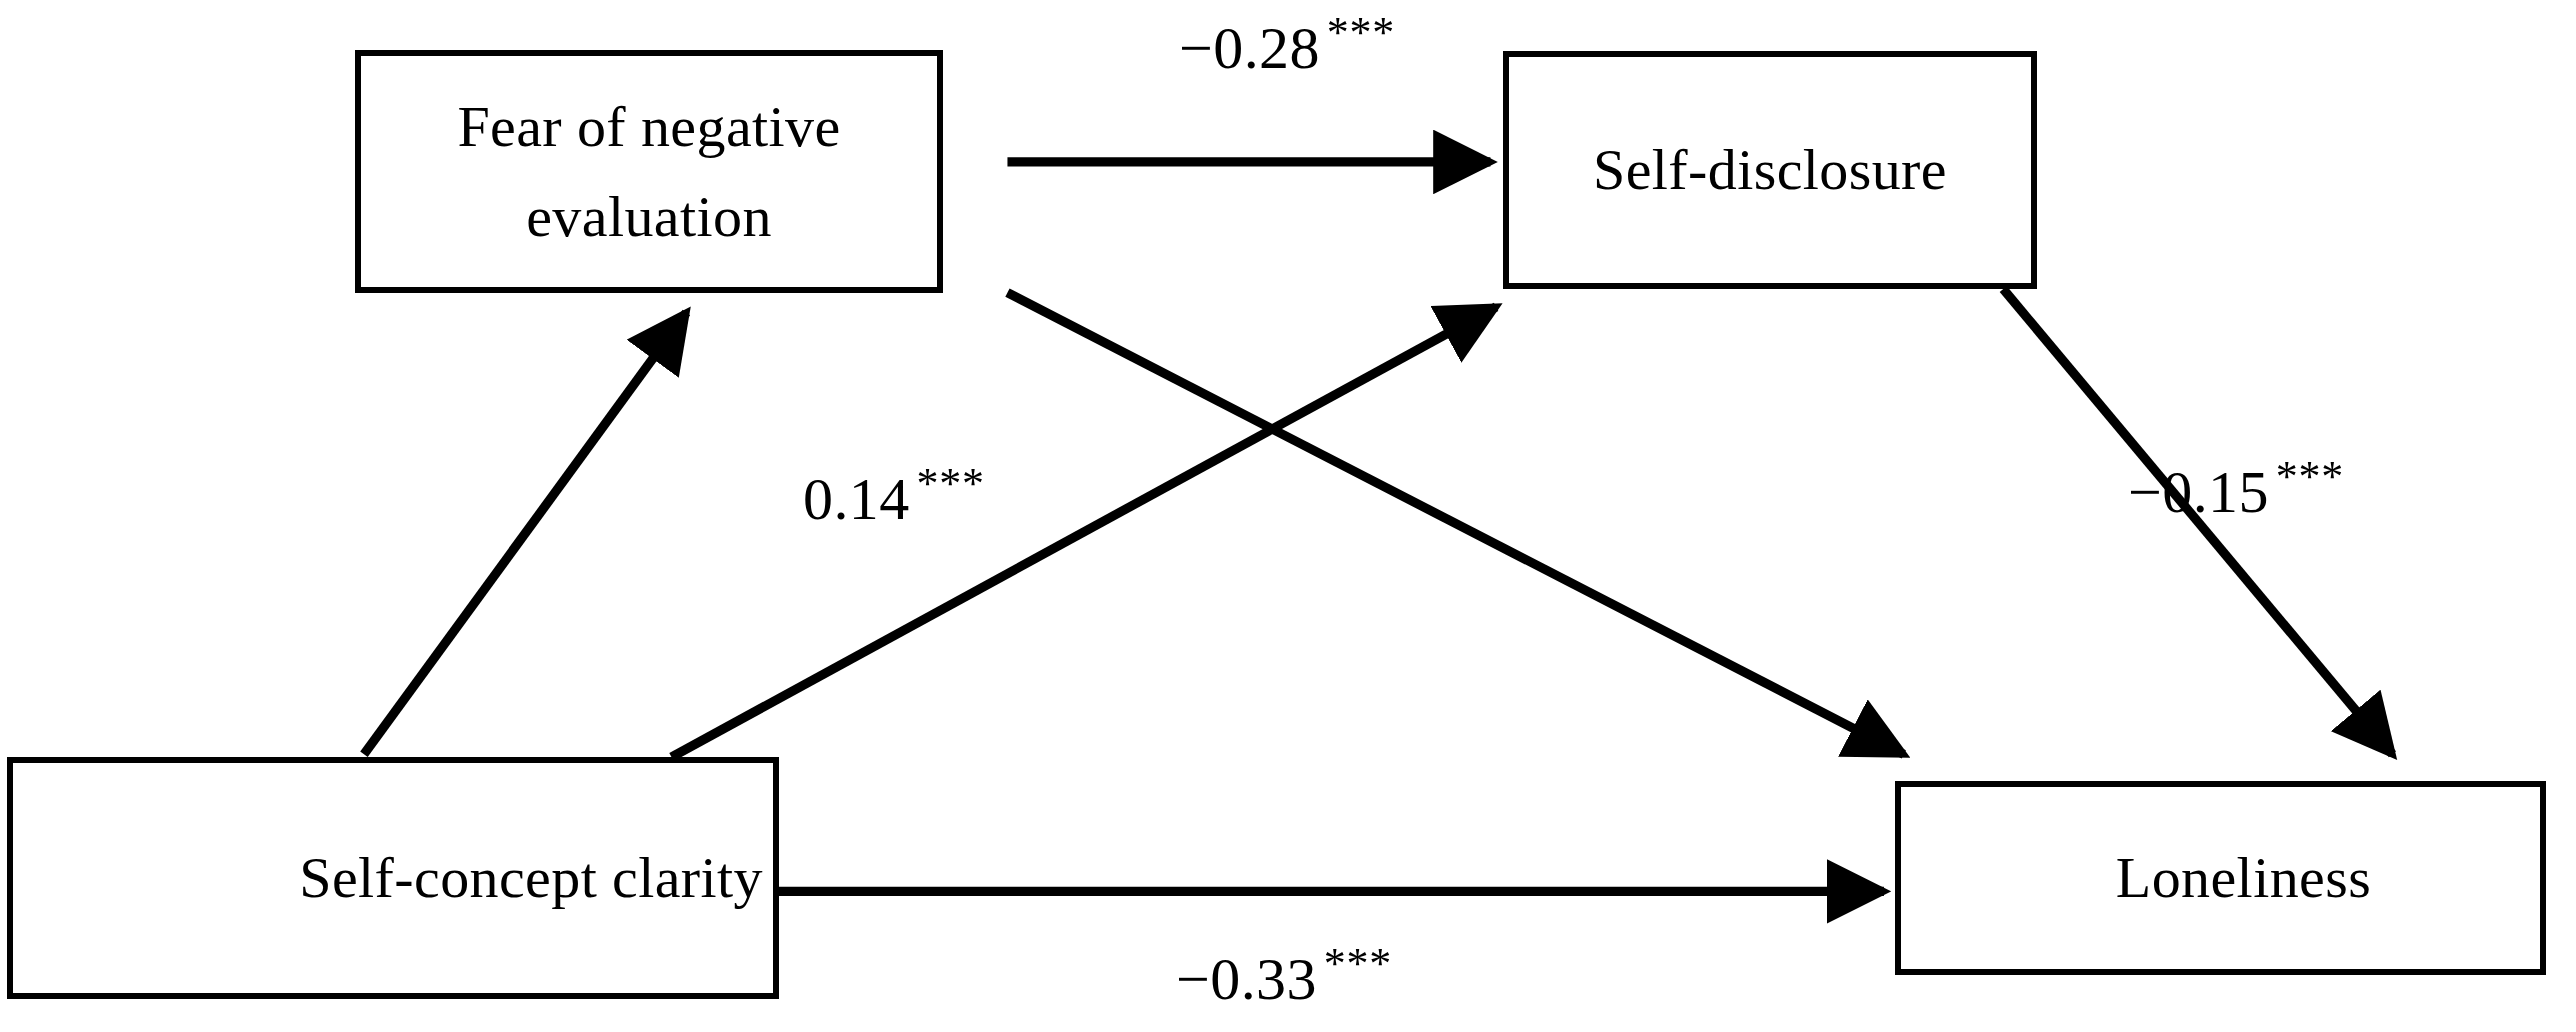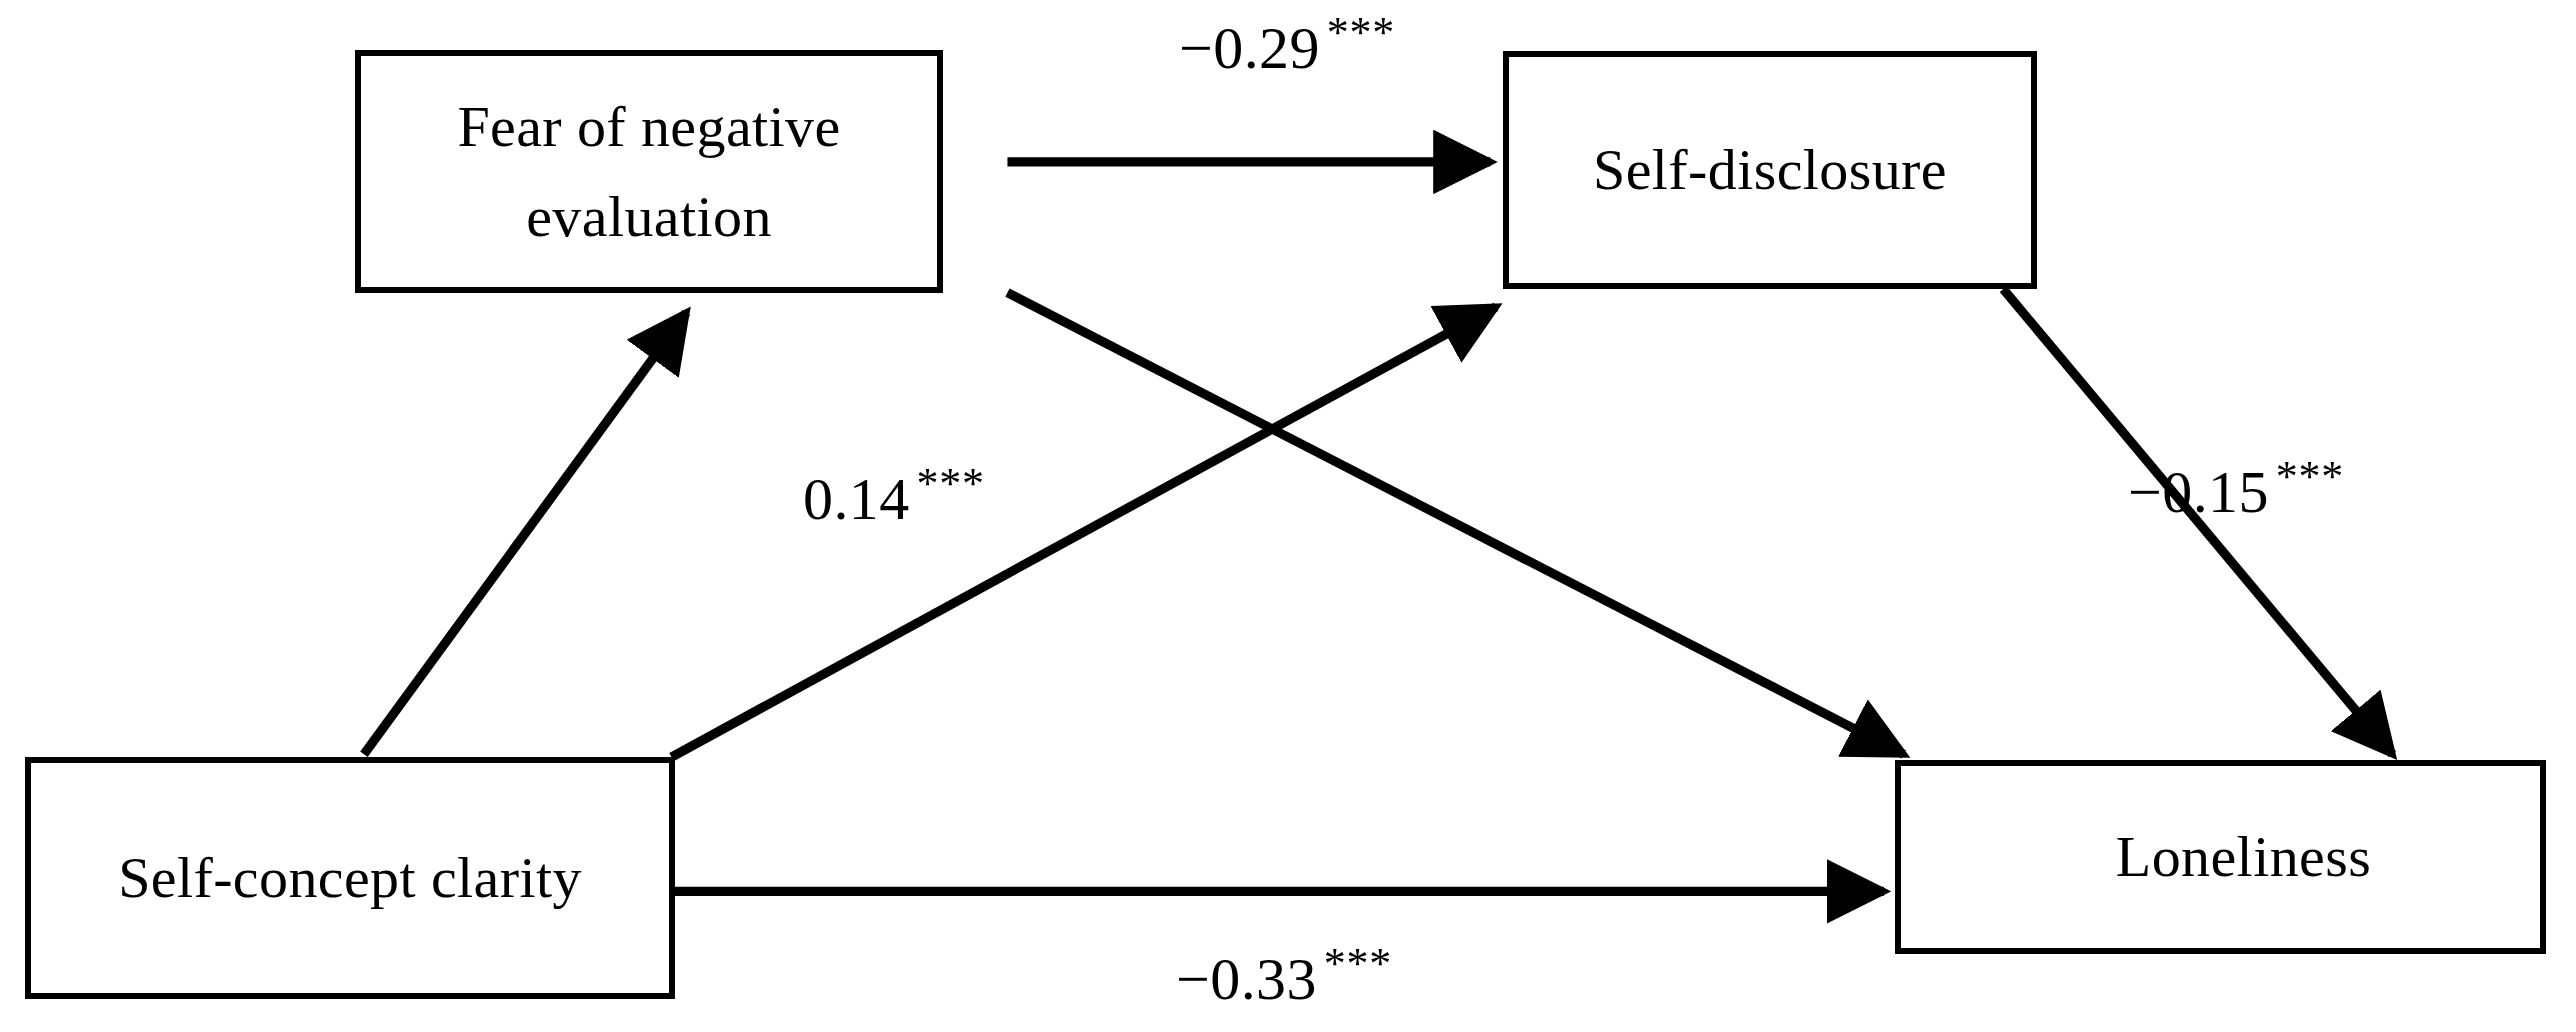--- a/index.html
+++ b/index.html
@@ -86,30 +86,30 @@
 
   <div class="node-box" style="left:355px; top:50px; width:588px; height:243px;">
     <span class="node-label">Fear of negative
 evaluation</span>
   </div>
 
   <div class="node-box" style="left:1503px; top:51px; width:534px; height:238px;">
     <span class="node-label">Self-disclosure</span>
   </div>
 
-  <div class="node-box" style="left:25px; top:757px; width:650px; height:242px;">
+  <div class="node-box" style="left:7px; top:757px; width:772px; height:242px;justify-content:flex-end;">
     <span class="node-label">Self-concept clarity</span>
   </div>
 
-  <div class="node-box" style="left:1895px; top:760px; width:651px; height:194px;padding-left:46px;">
+  <div class="node-box" style="left:1895px; top:781px; width:651px; height:194px;padding-left:46px;">
     <span class="node-label">Loneliness</span>
   </div>
 
   <div class="coef" style="left:1179px; top:7px;">
-    <span>−0.29</span><span class="stars">***</span>
+    <span>−0.28</span><span class="stars">***</span>
   </div>
 
 
   <div class="coef" style="left:803px; top:458px;">
     <span>0.14</span><span class="stars">***</span>
   </div>
 
 
   <div class="coef" style="left:2128px; top:423px;margin-top:28px;">
     <span>−0.15</span><span class="stars">***</span>

